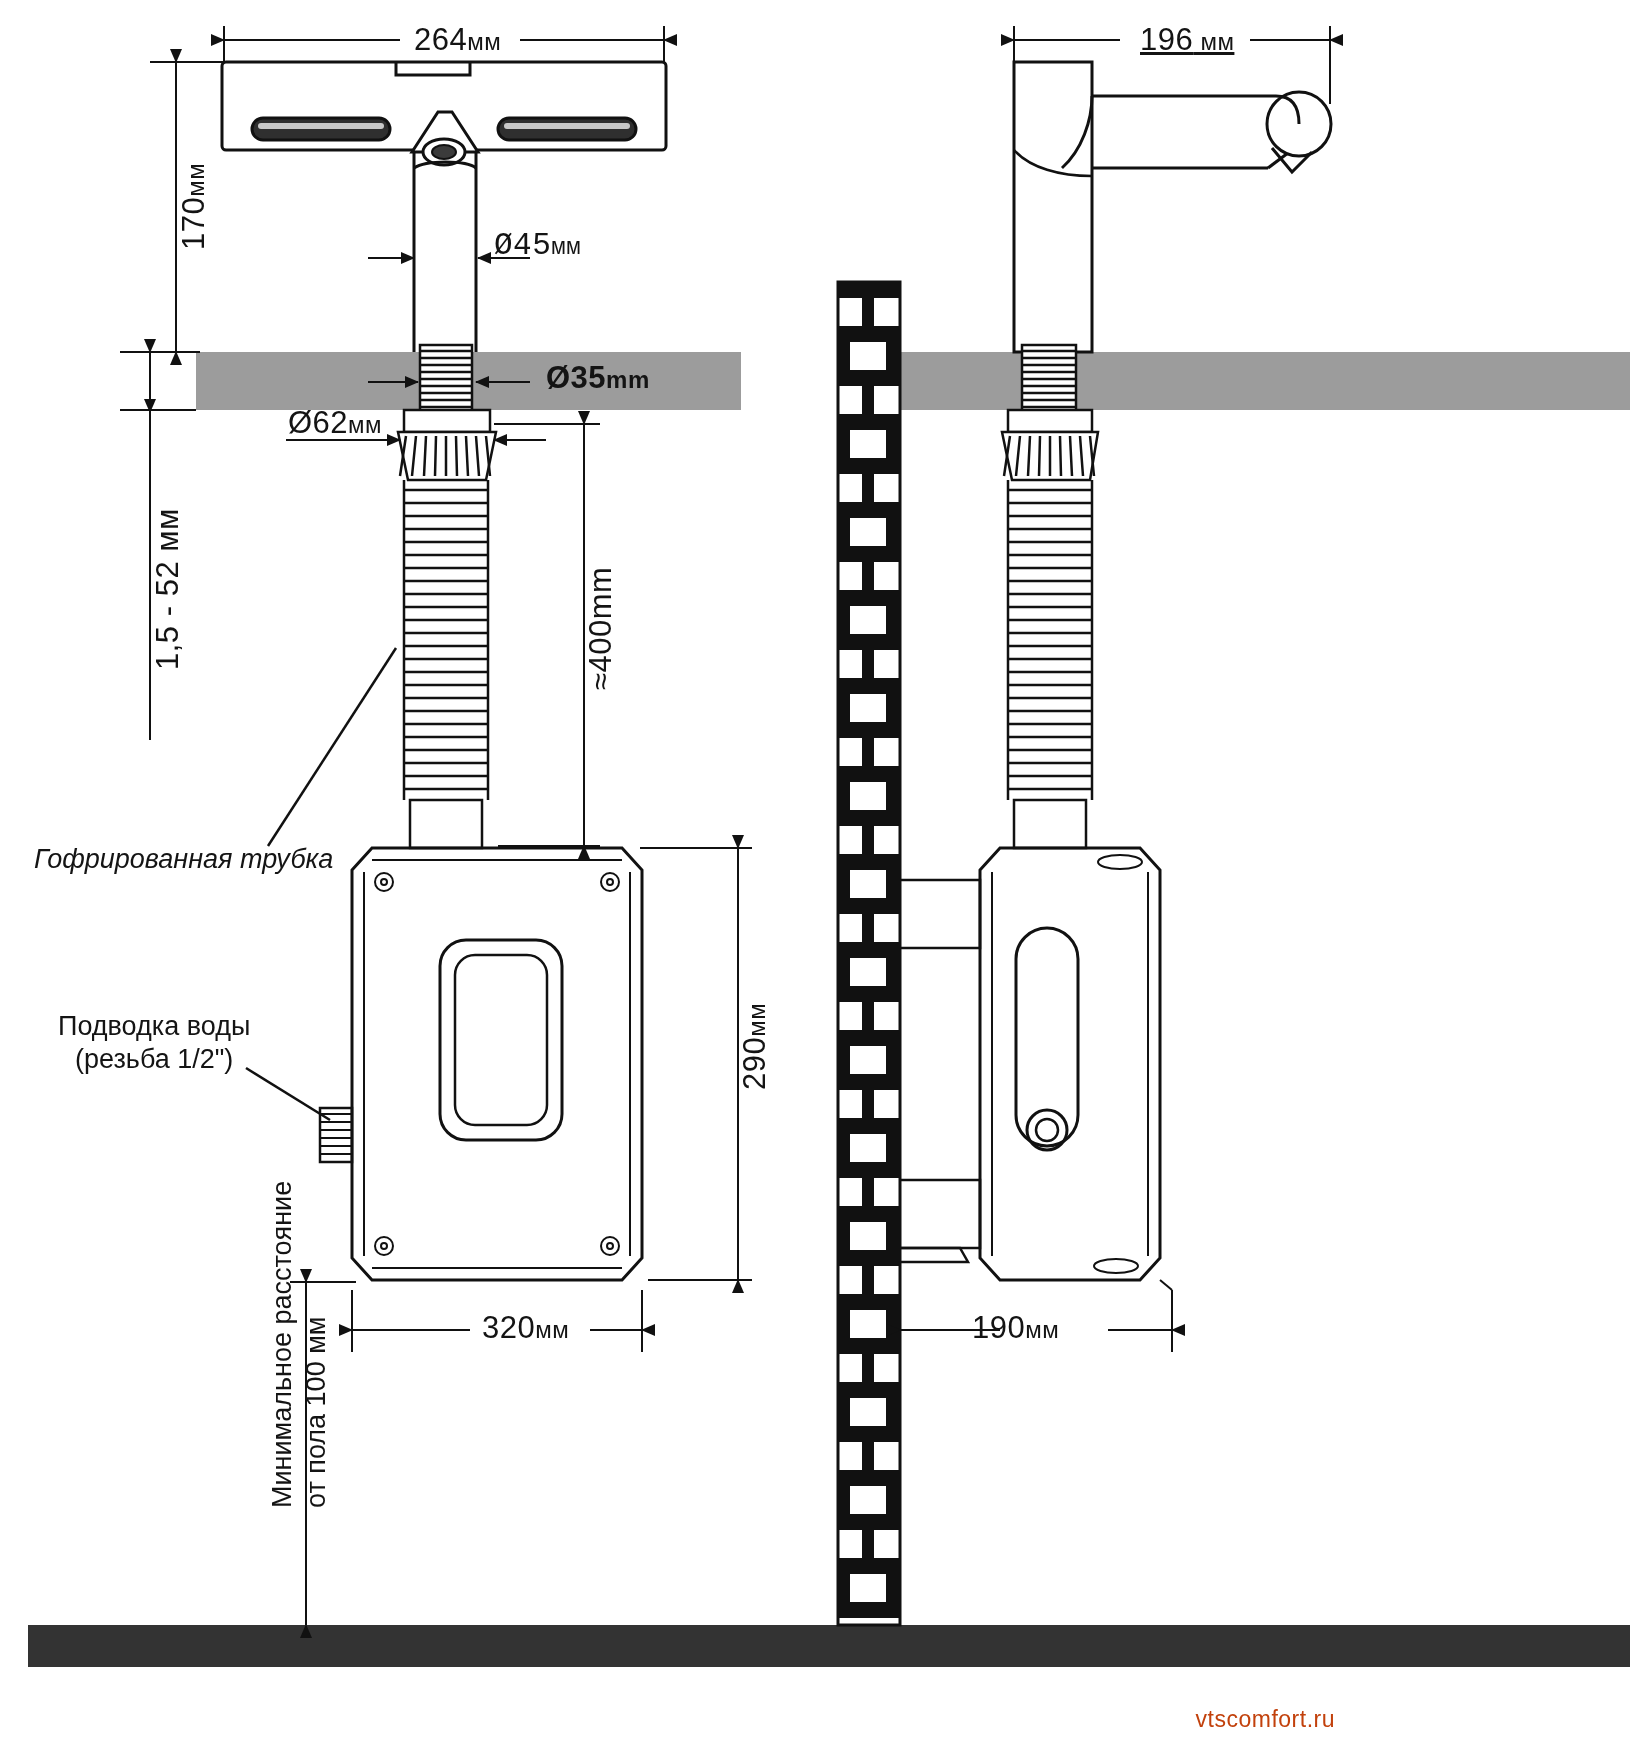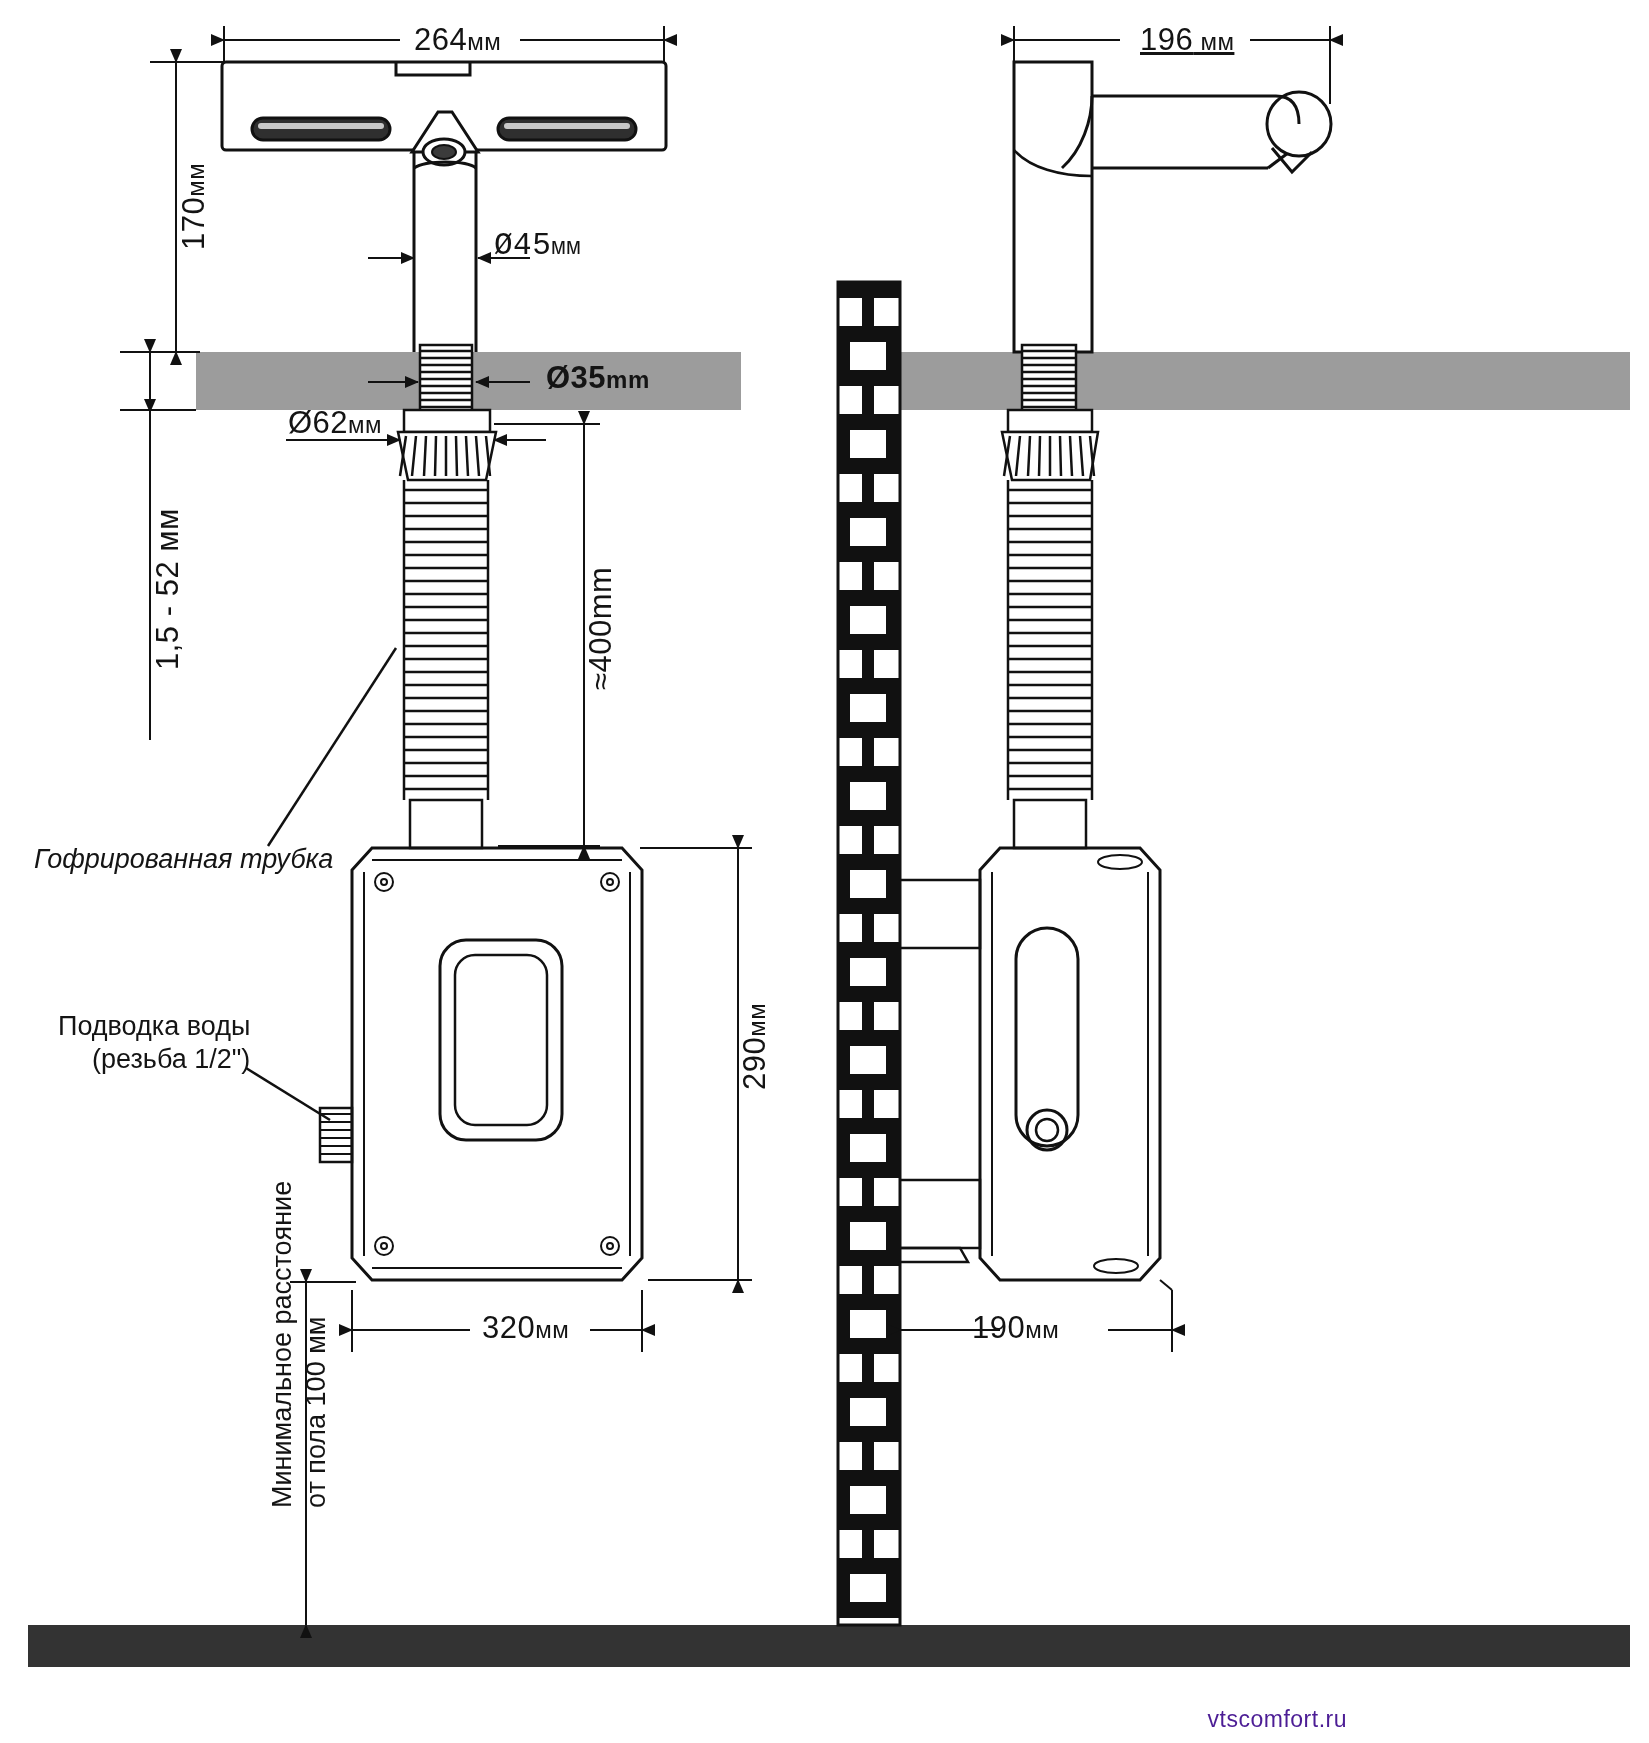--- a/index.html
+++ b/index.html
@@ -4,21 +4,21 @@
 <style>
   html,body{margin:0;padding:0;background:#ffffff;}
   body{width:1649px;height:1743px;position:relative;font-family:"Liberation Sans",sans-serif;color:#1a1a1a;overflow:hidden;}
   #stage{position:absolute;left:0;top:0;width:1353px;height:1743px;}
   svg.layer{position:absolute;left:0;top:0;width:1649px;height:1743px;}
   .lbl{position:absolute;font-family:"Liberation Sans",sans-serif;color:#141414;white-space:nowrap;}
   .dim{font-size:31px;letter-spacing:.5px;}
   .dim .u{font-size:24px;}
   .note{font-size:27px;line-height:33px;}
   .vert{transform-origin:0 0;}
-  .wm{position:absolute;right:6px;bottom:10px;font-size:23px;color:#4c1d95;letter-spacing:.5px;margin-left:41px;}
+  .wm{position:absolute;right:18px;bottom:10px;font-size:23px;color:#c2410c;letter-spacing:.5px;margin-left:41px;}
 </style>
 </head>
 <body>
 
 <div id="stage">
 
   <svg class="layer" viewBox="0 0 1649 1743">
     <defs>
       <marker id="ar" markerWidth="14" markerHeight="12" refX="13" refY="6" orient="auto" markerUnits="userSpaceOnUse">
         <path d="M0,0 L14,6 L0,12 z" fill="#111"></path>
@@ -325,21 +325,21 @@
   </div>
 
   <div class="lbl dim" style="left:972px;top:1310px;">
     <span>190</span><span class="u">мм</span>
   </div>
 
   <div class="lbl note" style="left:34px;top:843px;font-style:italic;">
     <span>Гофрированная трубка</span>
   </div>
 
-  <div class="lbl note" style="left:58px;top:1010px;text-align:right;">
+  <div class="lbl note" style="left:58px;top:1010px;text-align:center;">
     <div>Подводка воды</div>
     <div>(резьба 1/2")</div>
   </div>
 
   <div class="lbl note vert" style="left:266px;top:1508px;transform:rotate(-90deg);">
     <span>Минимальное расстояние</span>
   </div>
   <div class="lbl note vert" style="left:300px;top:1508px;transform:rotate(-90deg);">
     <span>от пола 100 мм</span>
   </div>

